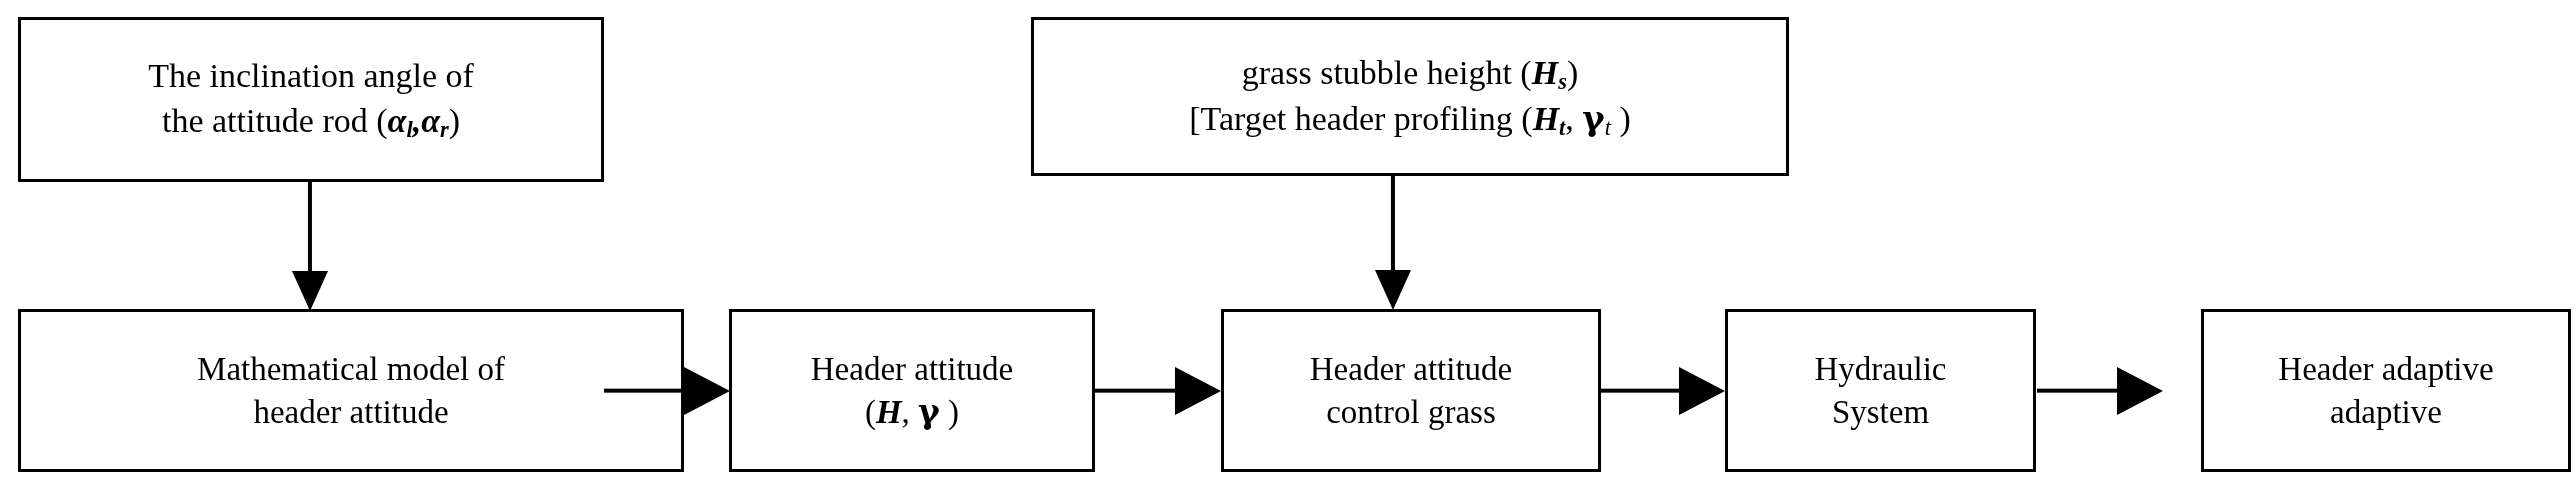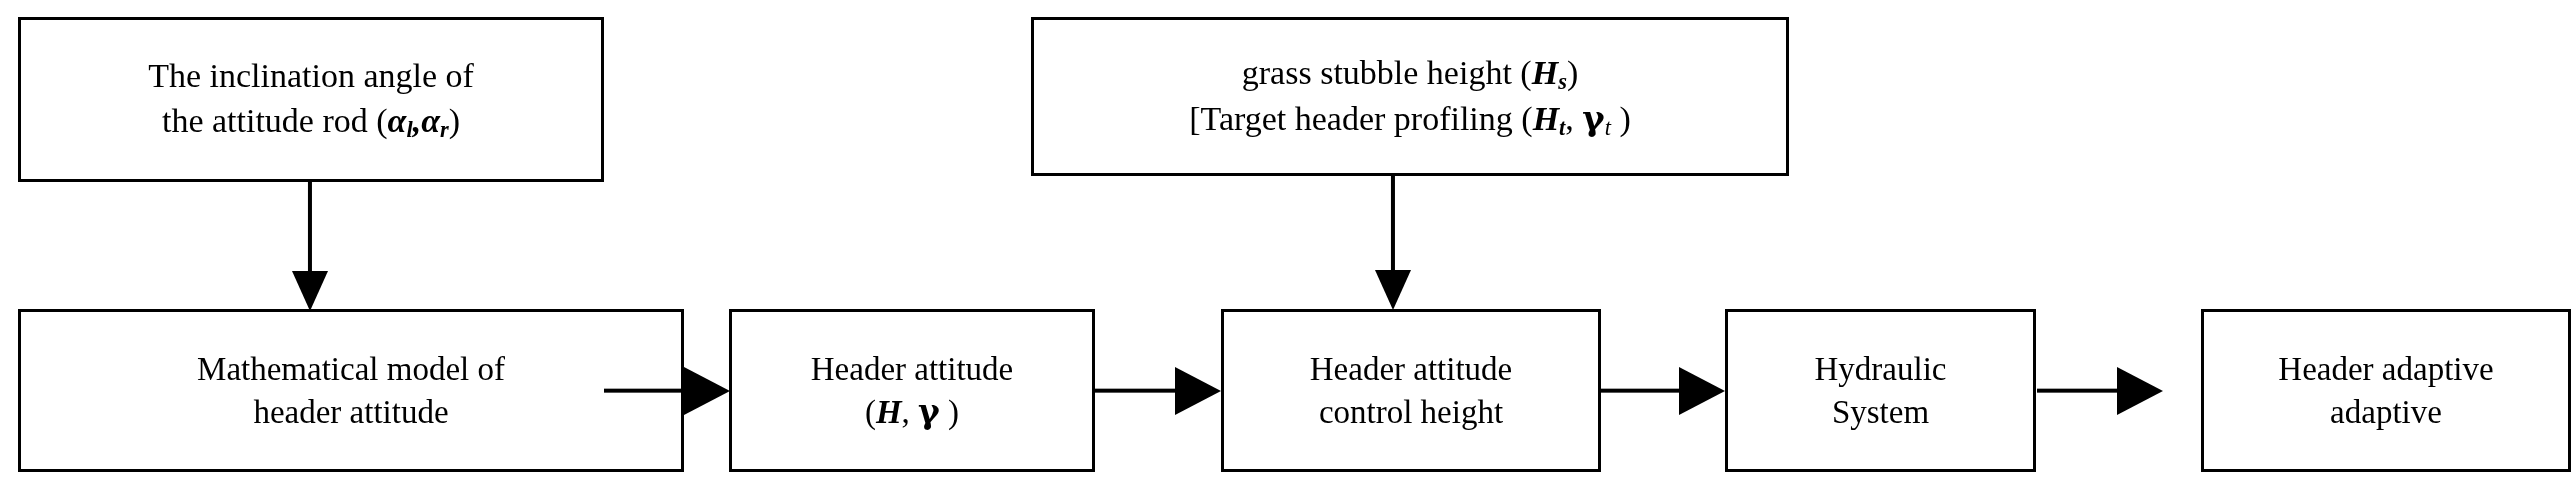--- a/index.html
+++ b/index.html
@@ -105,21 +105,21 @@
     <span class="ln"><span class="paren">(</span><span class="sym">H</span><span class="paren">, </span><span class="symg">γ</span><span class="paren"> )</span></span>
   </div>
 
   <div class="h-arrow" style="left:1095px; top:367px; width:126px; height:47px;">
     <div class="shaft" style="width:89px;"></div>
     <div class="head"></div>
   </div>
 
   <div class="node" style="left:1221px; top:309px; width:380px; height:163px;">
     <span class="ln">Header attitude</span>
-    <span class="ln">control height</span>
+    <span class="ln">control grass</span>
   </div>
 
   <div class="h-arrow" style="left:1600px; top:367px; width:125px; height:47px;">
     <div class="shaft" style="width:89px;"></div>
     <div class="head"></div>
   </div>
 
   <div class="node" style="left:1725px; top:309px; width:311px; height:163px;">
     <span class="ln">Hydraulic</span>
     <span class="ln">System</span>

